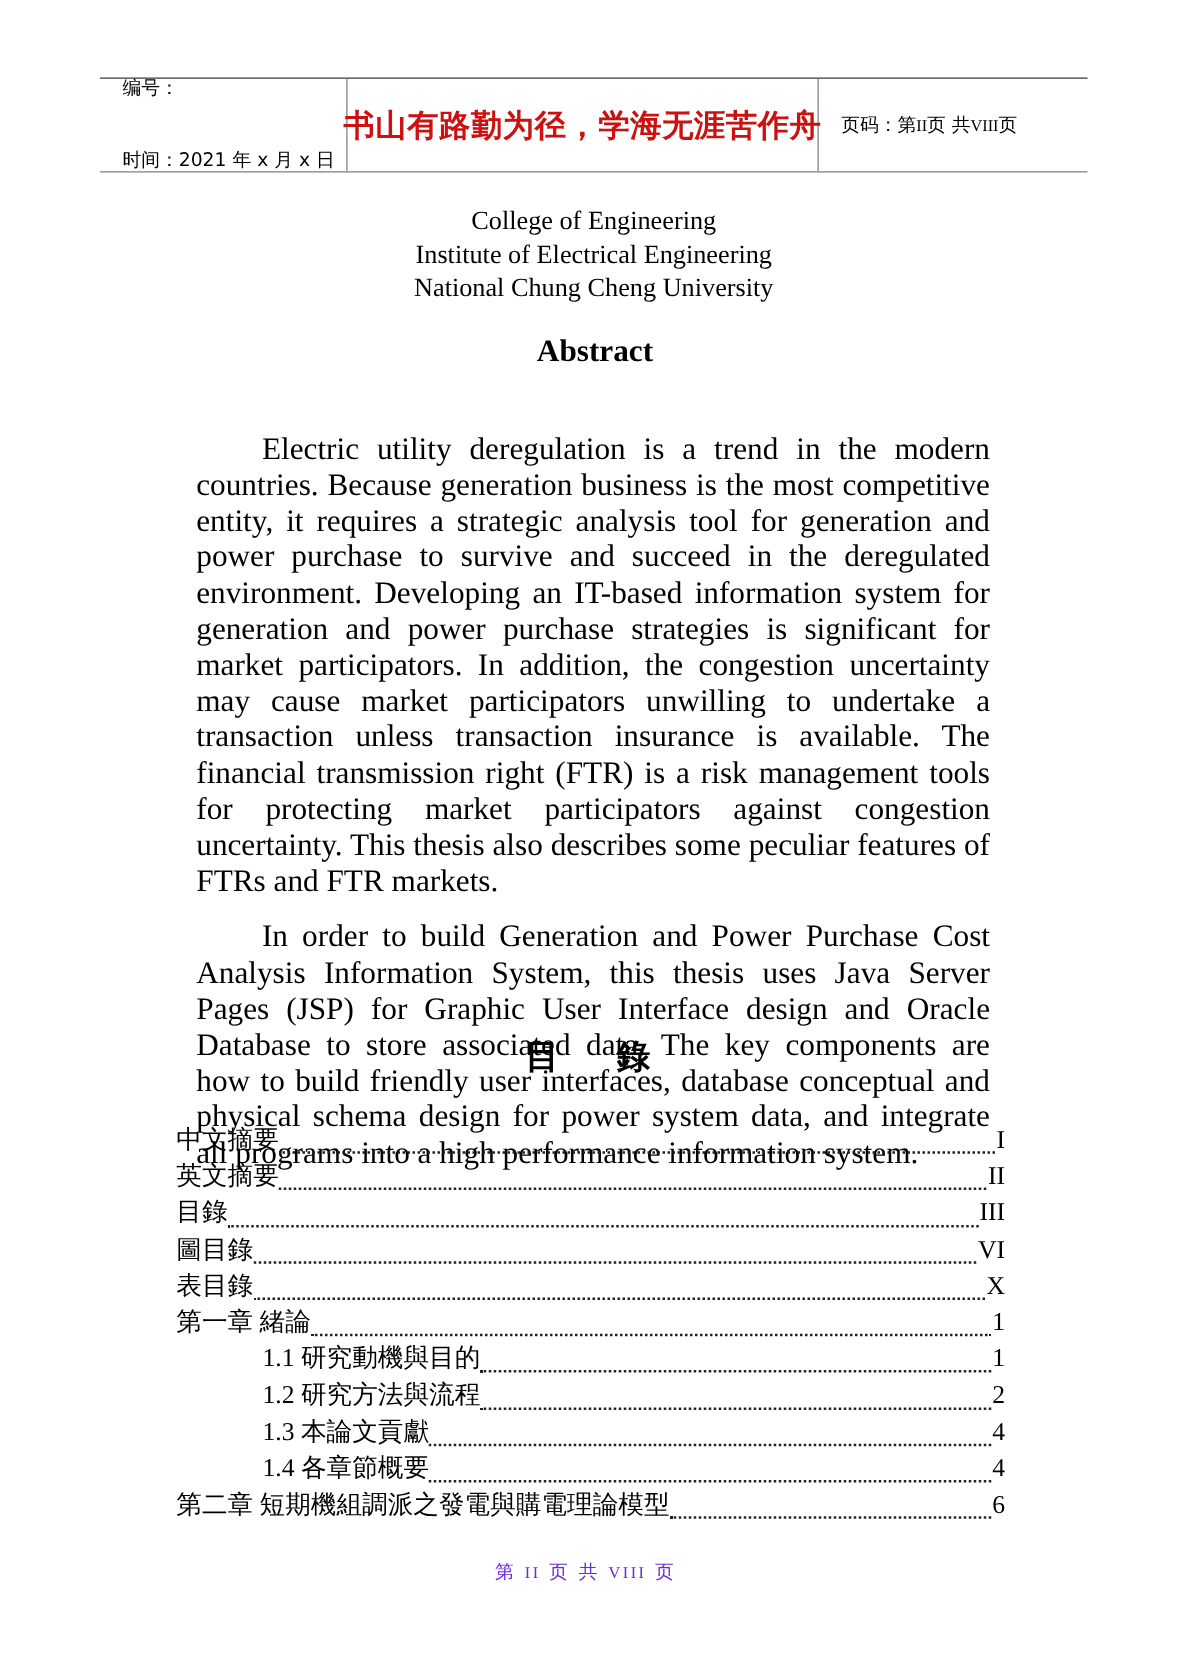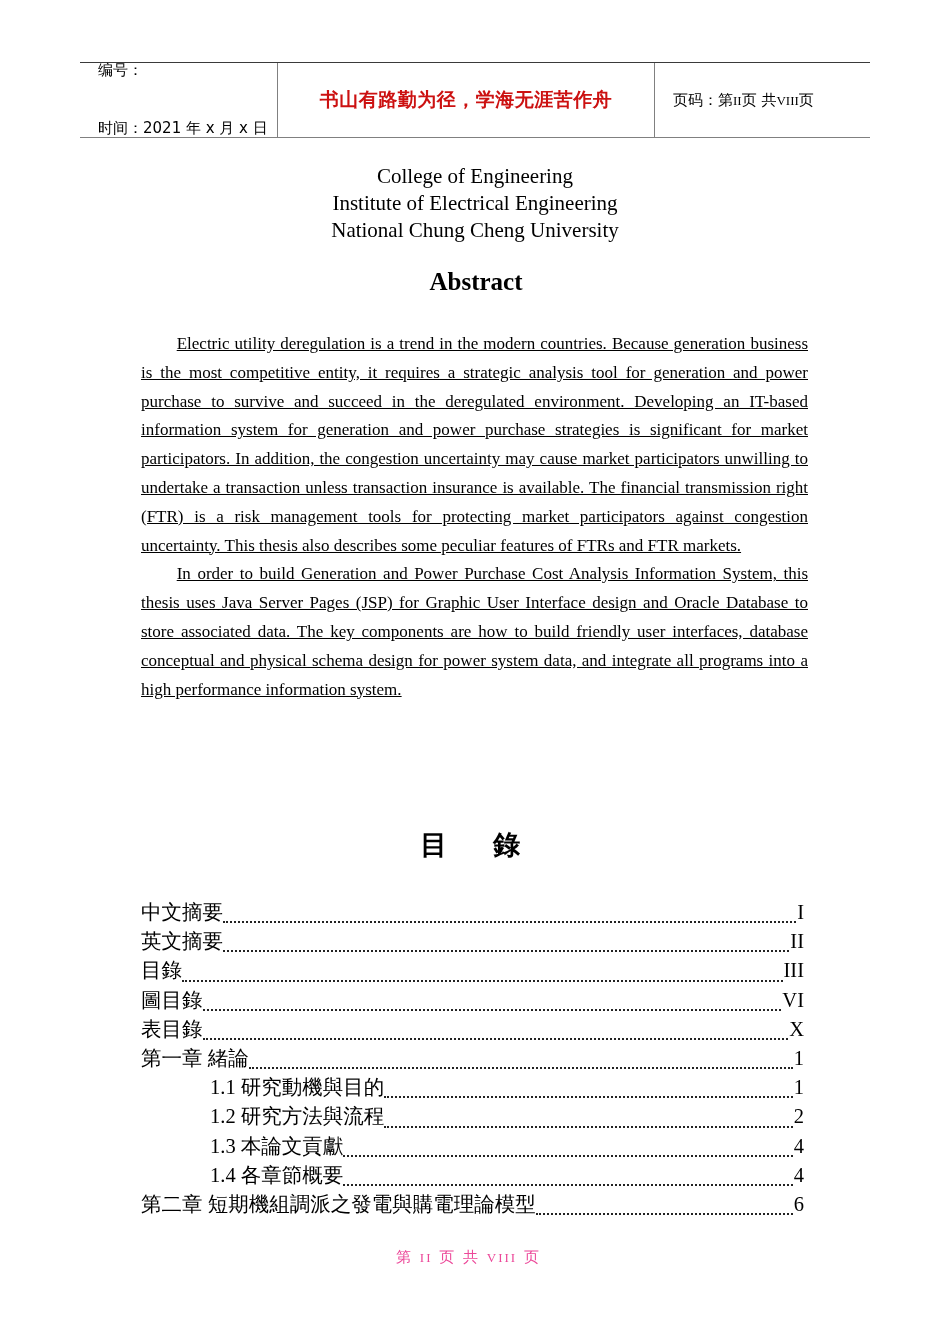--- a/index.html
+++ b/index.html
@@ -52,21 +52,21 @@
     align-items: center;
     justify-content: center;
   }
   .hdr-cell-right {
     flex: 1;
     padding-left: 18px;
     font-size: 15px;
   }
   .slogan {
     color: #cc1111;
-    font-size: 19px;
+    font-size: 25px;
     font-weight: bold;
     letter-spacing: 0.5px;
     font-family: "DejaVu Sans", "Liberation Sans", sans-serif;
     white-space: nowrap;
   }
   .pagecode {
     white-space: nowrap;
   }
   .rn { font-family: "Liberation Serif", "DejaVu Serif", serif; font-size: 13px; }
 
@@ -91,29 +91,28 @@
     font-size: 25px;
     font-weight: bold;
   }
   .body-block {
     position: absolute;
     left: 141px;
     top: 330px;
     width: 667px;
   }
   .para {
-    font-size: 17px;
+    font-size: 25px;
     line-height: 28.8px;
     text-align: justify;
     text-align-last: left;
     text-indent: 2.1em;
-    margin: 0;
+    margin: 16px;
     -webkit-hyphens: none;
     hyphens: none;
-    text-decoration: underline;
   }
 
   
   .toc-title {
     position: absolute;
     left: 0;
     top: 827px;
     width: 950px;
     text-align: center;
     font-size: 27px;
@@ -147,21 +146,21 @@
   
   .footer {
     position: absolute;
     left: 0;
     top: 1248px;
     width: 937px;
     text-align: center;
     font-size: 15px;
     font-family: "DejaVu Sans", "Liberation Sans", sans-serif;
     letter-spacing: 2px;
-    color: #ec4899;
+    color: #6d28d9;
   }
 </style>
 </head>
 <body>
 
 <div class="page">
 
   <div class="header-table">
     <div class="hdr-cell hdr-cell-left">
       <div>编号：</div>

